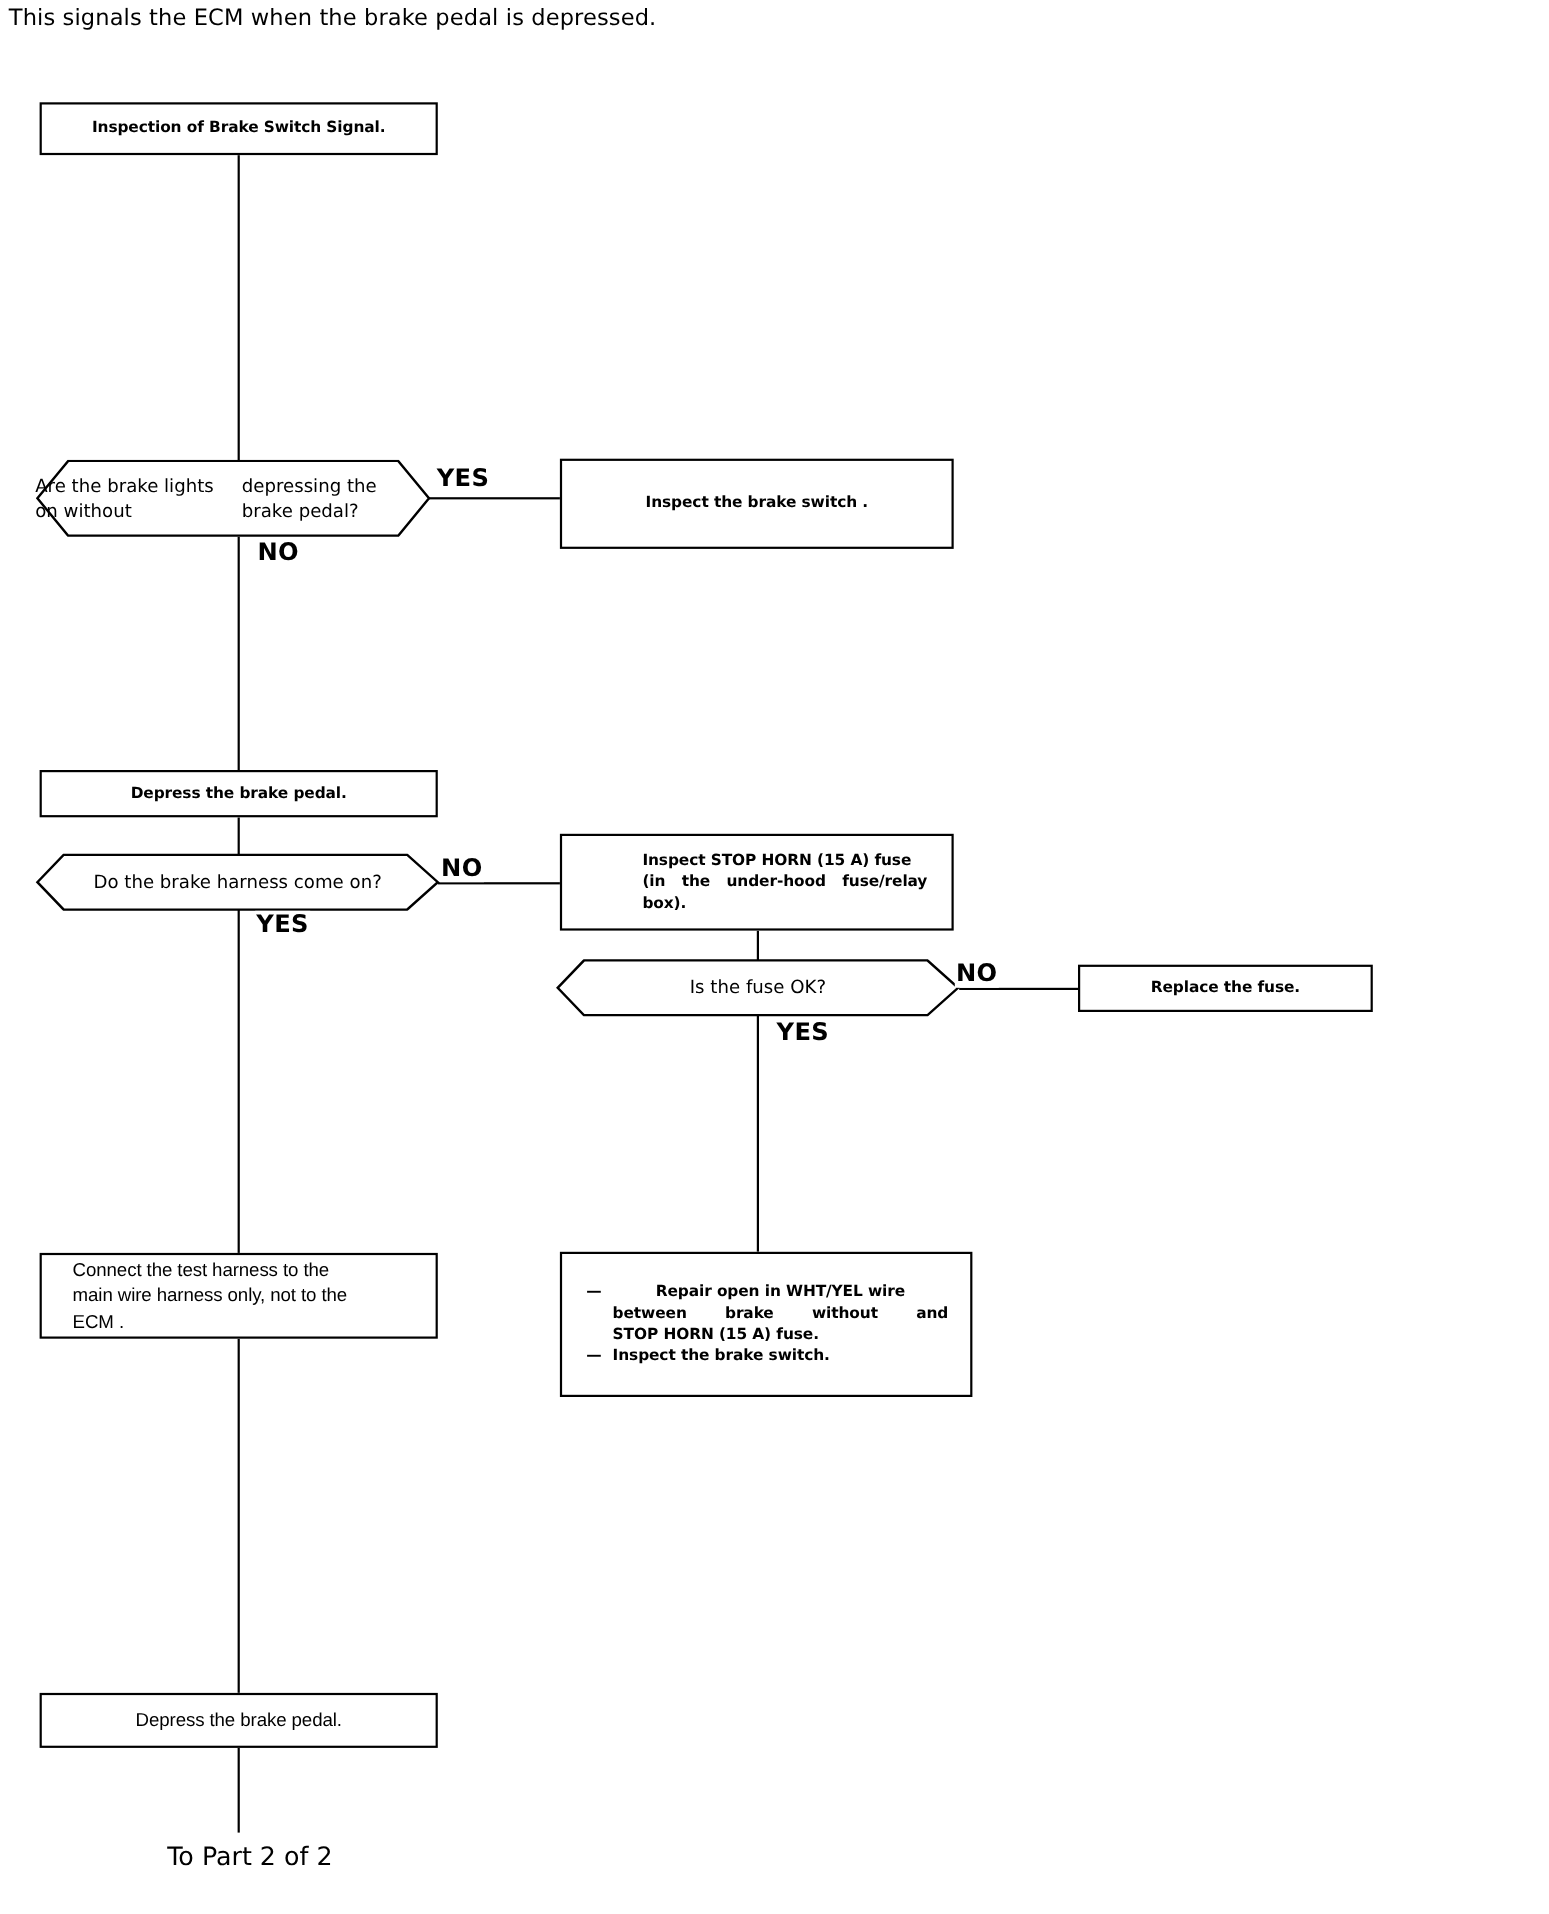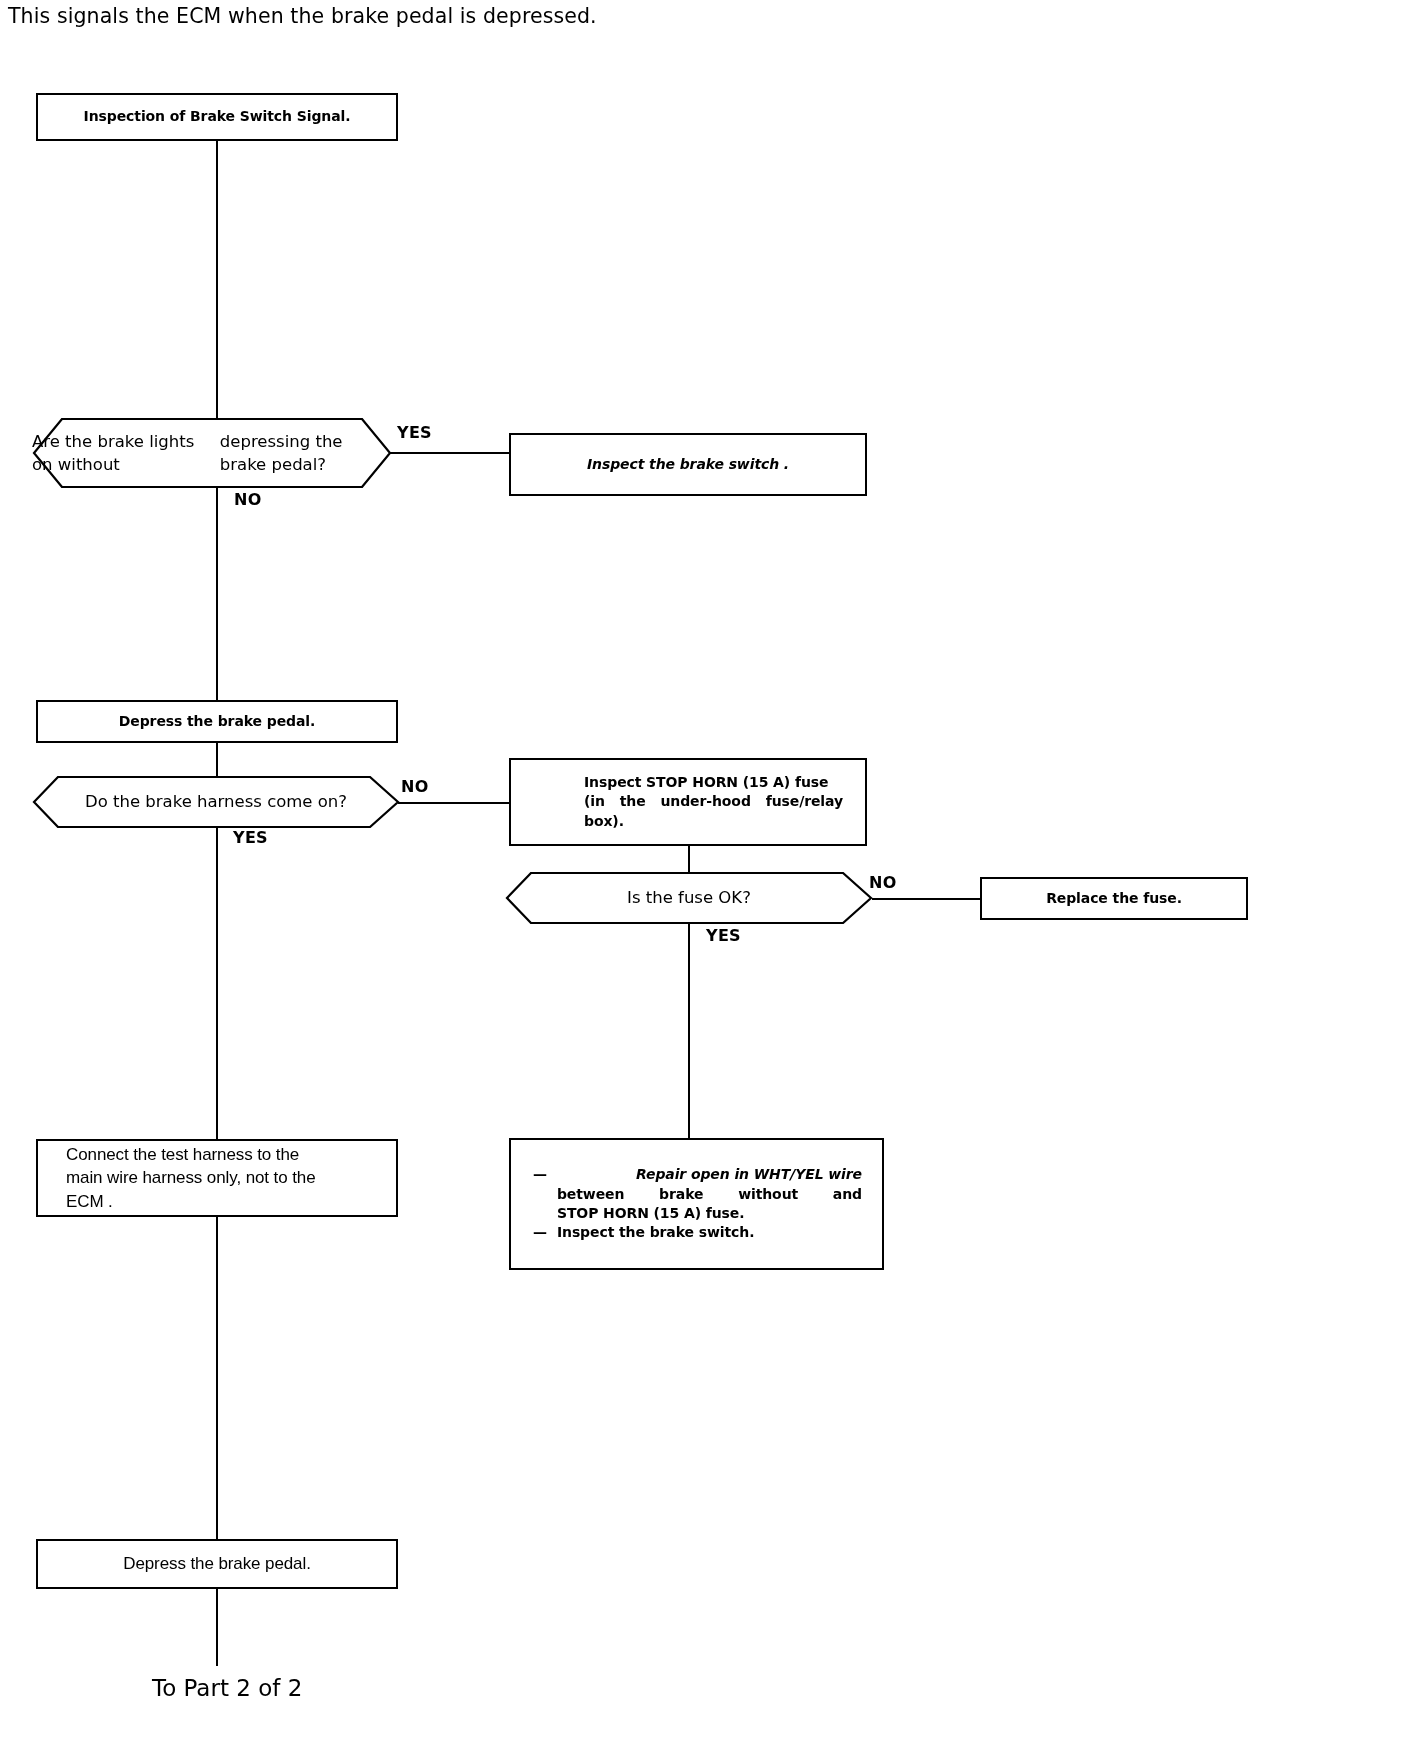--- a/index.html
+++ b/index.html
@@ -92,21 +92,21 @@
   .hline {
     position: absolute;
     height: 1.6px;
     background: #000;
     z-index: 1;
   }
 
   
   .blabel {
     position: absolute;
-    font-size: 16px;
+    font-size: 22px;
     font-weight: bold;
     font-family: "DejaVu Sans", sans-serif;
     letter-spacing: 0.3px;
     z-index: 6;
     background: #fff;
     padding: 0 1px;
   }
 
   
   .footer {
@@ -143,21 +143,21 @@
     </svg>
     <div class="hextxt">
       <span>Are the brake lights on without</span>
       <span>depressing the brake pedal?</span>
     </div>
   </div>
 
   <div class="blabel" style="left:396px; top:423px;">YES</div>
   <div class="hline" style="left:390px; top:452px; width:120px;"></div>
 
-  <div class="box center" style="left:509px; top:433px; width:358px; height:63px;font-style:italic;">
+  <div class="box center" style="left:509px; top:417px; width:358px; height:82px;">
     <div class="txt">Inspect the brake switch .</div>
   </div>
 
   <div class="blabel" style="left:233px; top:490px;">NO</div>
   <div class="vline" style="left:216px; top:488px; height:212px;"></div>
 
   <div class="box center" style="left:36px; top:700px; width:362px; height:43px;">
     <div class="txt">Depress the brake pedal.</div>
   </div>
 
@@ -213,21 +213,21 @@
       <span>main wire harness only, not to the</span><br>
       <span>ECM .</span>
     </div>
   </div>
 
   <div class="box" style="left:509px; top:1138px; width:375px; height:132px;">
     <div class="txt" style="padding:0 20px 0 22px;">
       <div class="bullet-row">
         <span class="dash">—</span>
         <span class="btxt">
-          <span style="display:inline-block;width:100%;text-align:right;font-style:italic;">Repair open in WHT/YEL wire</span>
+          <span style="display:inline-block;width:100%;text-align:center;">Repair open in WHT/YEL wire</span>
           <span style="display:inline-block;width:100%;text-align:justify;text-align-last:justify;">between brake without and</span>
           <span style="display:inline-block;width:100%;text-align:left;">STOP HORN (15 A) fuse.</span>
         </span>
       </div>
       <div class="bullet-row">
         <span class="dash">—</span>
         <span class="btxt nojust">Inspect the brake switch.</span>
       </div>
     </div>
   </div>

